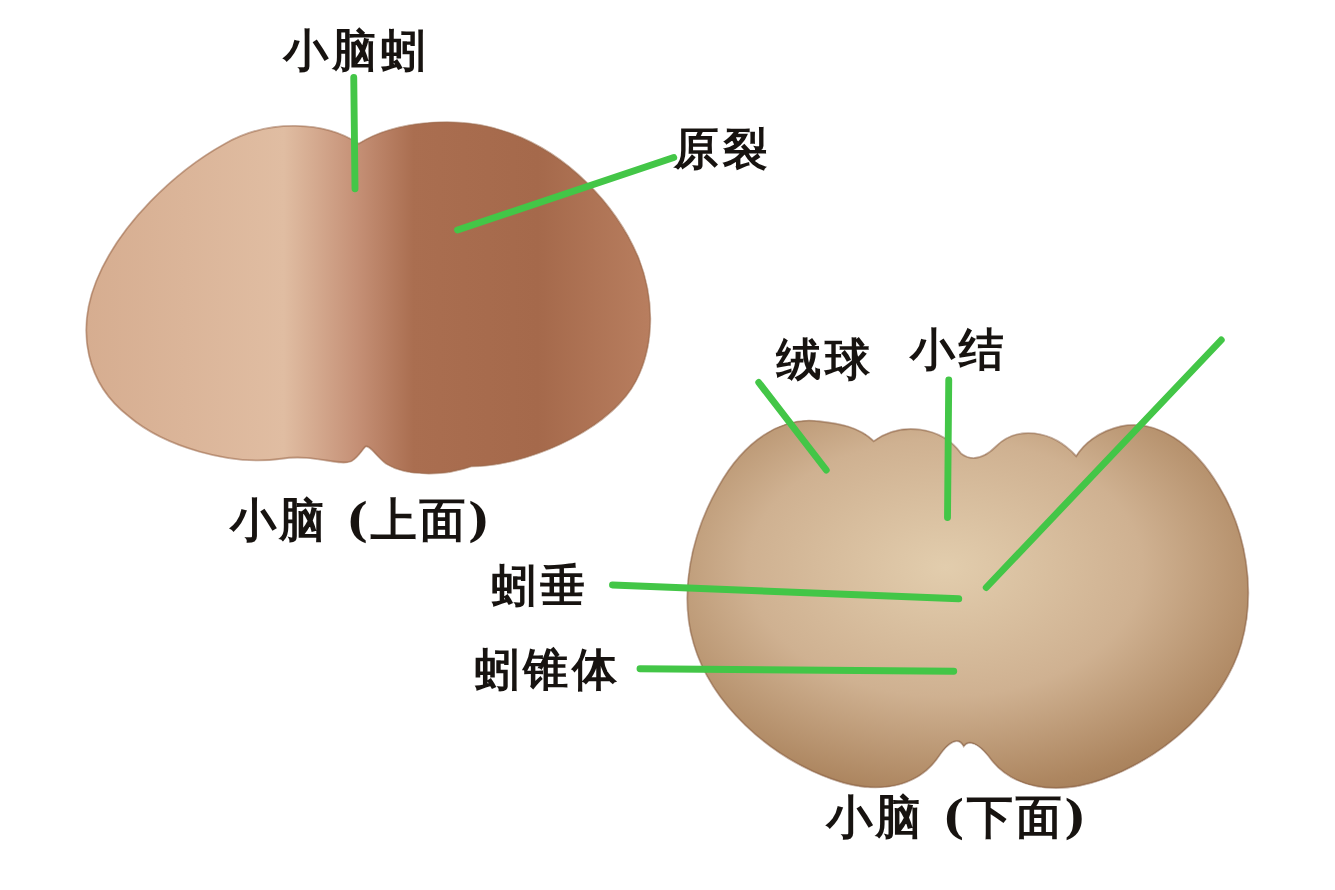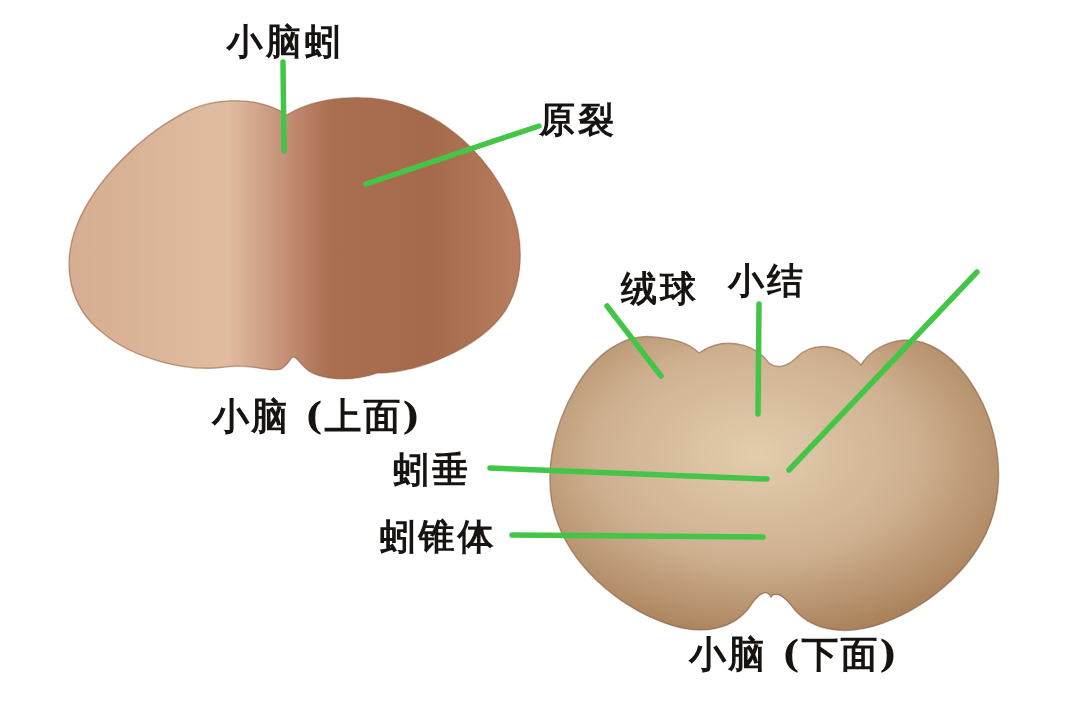--- a/index.html
+++ b/index.html
@@ -9,21 +9,21 @@
   }
   .art{position:absolute;}
   .art.sup{left:55px;top:85px;}
   .art.inf{left:535px;top:305px;}
   .overlay{position:absolute;left:0;top:0;pointer-events:none;}
   .lbl{
     position:absolute;transform:translate(-50%,-50%);
     font-weight:700;font-size:36px;letter-spacing:3px;line-height:1;
     color:#171310;white-space:nowrap;
   }
-  .cap{font-size:37px;letter-spacing:2px;margin-left:28px;}
+  .cap{font-size:37px;letter-spacing:2px;}
   .l-vermis{left:285px;top:41px;}
   .l-fissure{left:578px;top:119px;}
   .l-floc{left:616px;top:288px;margin-left:44px;}
   .l-nodule{left:767px;top:280px;text-align:center;}
   .l-tonsil{left:959px;top:244px;}
   .l-uvula{left:432px;top:469px;}
   .l-pyramid{left:438px;top:536px;}
   .c-sup{left:289px;top:416px;}
   .c-inf{left:766px;top:654px;}
 </style>

